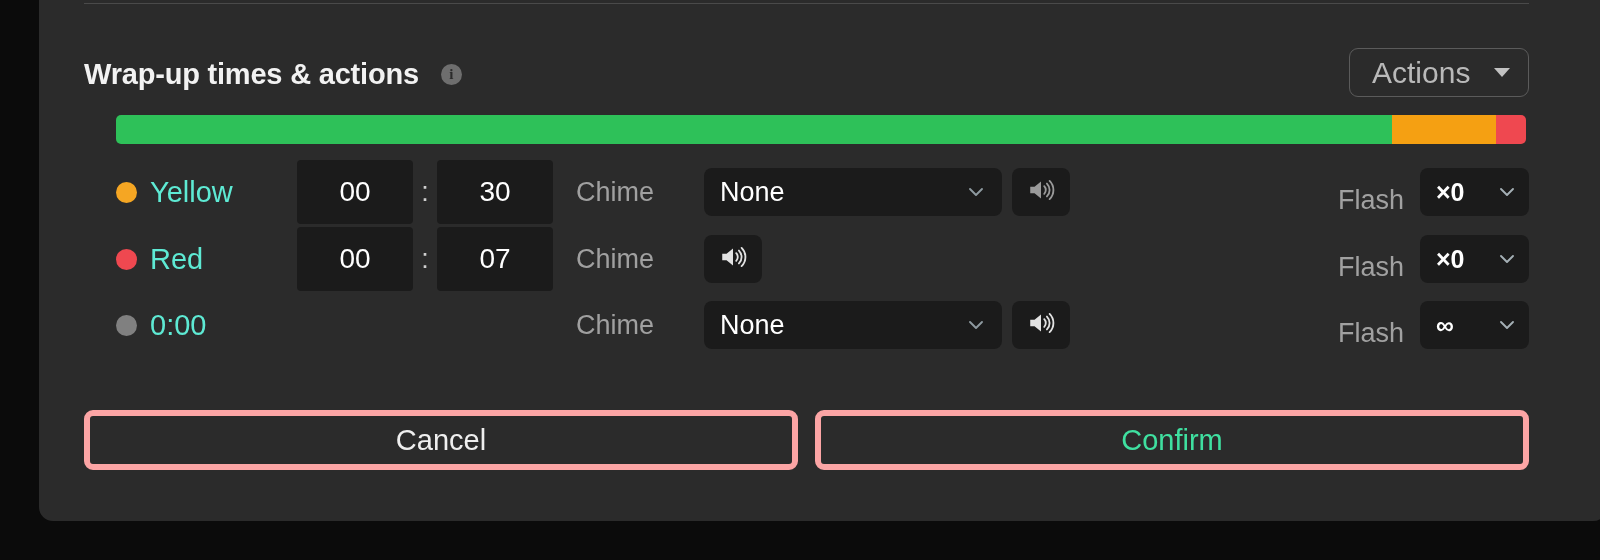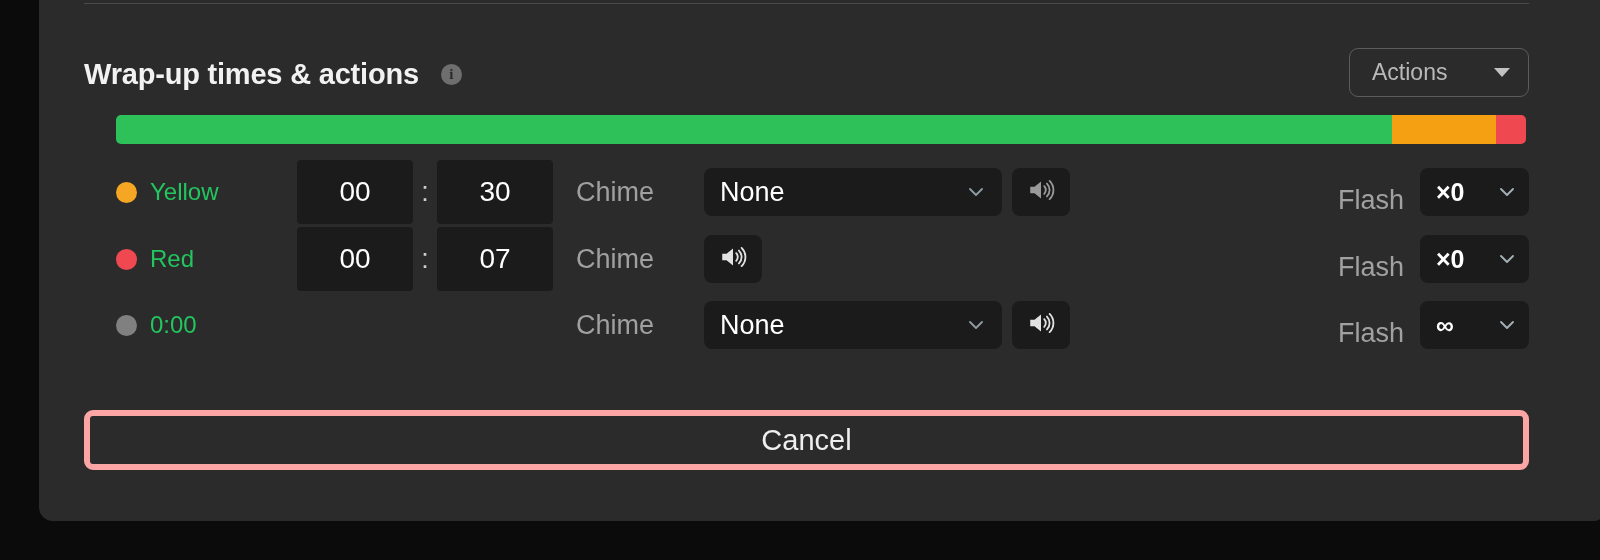--- a/index.html
+++ b/index.html
@@ -100,21 +100,21 @@
     border: 1px solid #5b5b5b;
     border-radius: 9px;
     background: transparent;
     display: flex;
     align-items: center;
     justify-content: space-between;
     padding: 0 18px 0 22px;
   }
 
   .actions-label {
-    font-size: 23px;
+    font-size: 30px;
     color: #b9b9b9;
   }
 
   .tri-down {
     width: 0; height: 0;
     border-left: 8px solid transparent;
     border-right: 8px solid transparent;
     border-top: 9px solid #c2c2c2;
   }
 
@@ -152,22 +152,22 @@
     display: flex;
     align-items: center;
   }
   .dot {
     width: 21px;
     height: 21px;
     border-radius: 50%;
     flex: none;
   }
   .level-label {
-    font-size: 24px;
-    color: #22c55e;
+    font-size: 29px;
+    color: #5eead4;
     margin-left: 13px;
     white-space: nowrap;
   }
 
   
   .time-group {
     position: absolute;
     left: 213px;
     display: flex;
     align-items: center;
@@ -429,16 +429,17 @@
             <svg viewBox="0 0 20 20" width="20" height="20">
                 <path d="M4 7 L10 13 L16 7" fill="none" stroke="#a5b0b6" stroke-width="1.9" stroke-linecap="round" stroke-linejoin="round"></path>
               </svg>
           </span>
         </div>
       </div>
     </div>
 
     <div class="footer">
       <div class="btn btn-cancel">Cancel</div>
+      <div class="btn btn-confirm" style="color: rgb(63, 224, 160);">Confirm</div>
     </div>
 
   </div>
 </div>
 
 </body></html>

